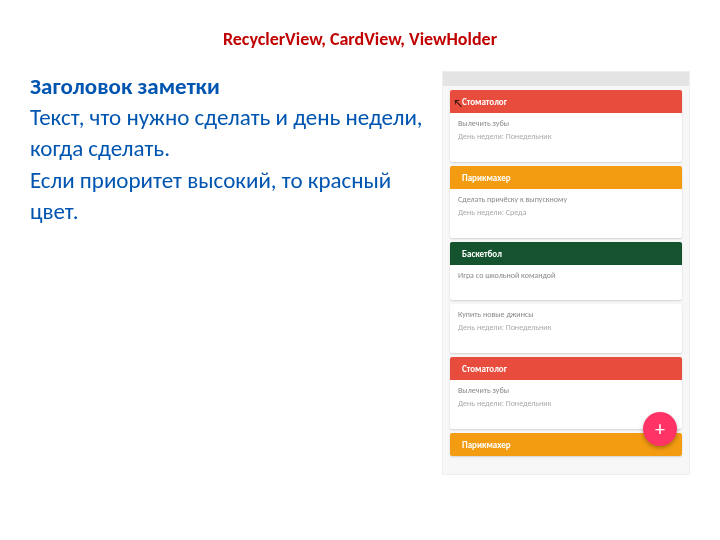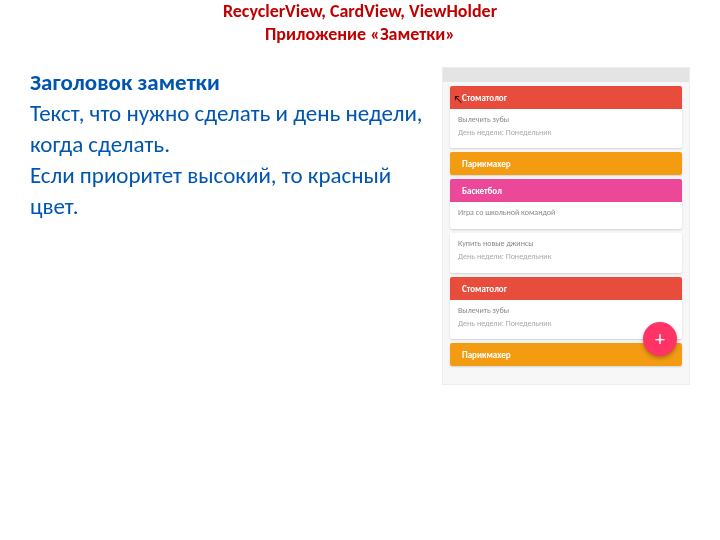--- a/index.html
+++ b/index.html
@@ -8,20 +8,21 @@
     height: 540px;
     background: #fff;
     font-family: Calibri, Arial, sans-serif;
     position: relative;
   }
   .title {
     text-align: center;
     color: #c00000;
     font-weight: bold;
     font-size: 18px;
+    padding-top: 28px;
     line-height: 1.3;
   }
   .content {
     display: flex;
     padding: 20px 30px 0 30px;
   }
   .left {
     flex: 1;
     color: #0055b0;
     font-size: 23px;
@@ -49,28 +50,28 @@
   }
   .card-head {
     color: #fff;
     font-size: 9px;
     font-weight: bold;
     padding: 6px 12px;
   }
   .card-body {
     font-size: 8px;
     color: #9b9b9b;
-    padding: 4px 8px 10px 8px;
+    padding: 4px 8px 19px 8px;
     line-height: 1.6;
   }
   .card-body .row1 { color: #888; }
   .card-body .row2 { color: #aaa; }
   .red    { background: #e84c3d; }
   .orange { background: #f39c12; }
-  .green  { background: #ec4899; }
+  .green  { background: #14532d; }
   .fab {
     position: absolute;
     right: 12px;
     bottom: 28px;
     width: 34px;
     height: 34px;
     border-radius: 50%;
     background: #ff3366;
     color: #fff;
     display: flex;
@@ -86,21 +87,20 @@
     font-size: 11px;
     color: #000;
     pointer-events: none;
   }
 </style>
 </head>
 <body>
 
 <div class="title">
   <div>RecyclerView, CardView, ViewHolder</div>
-  <div>Приложение «Заметки»</div>
 </div>
 
 <div class="content">
   <div class="left">
     <div class="strong">Заголовок заметки</div>
     <div>Текст, что нужно сделать и день недели, когда сделать.</div>
     <div>Если приоритет высокий, то красный цвет.</div>
   </div>
 
   <div class="phone">
@@ -110,20 +110,24 @@
     <div id="cards-host">
         <div class="card">
           <div class="card-head red">Стоматолог</div>
           <div class="card-body">
             <div class="row1">Вылечить зубы</div>
             <div class="row2">День недели: Понедельник</div>
           </div>
         </div>
         <div class="card">
           <div class="card-head orange">Парикмахер</div>
+          <div class="card-body">
+            <div class="row1">Сделать причёску к выпускному</div>
+            <div class="row2">День недели: Среда</div>
+          </div>
         </div>
         <div class="card">
           <div class="card-head green">Баскетбол</div>
           <div class="card-body">
             <div class="row1">Игра со школьной командой</div>
           </div>
         </div>
         <div class="card">
           <div class="card-body">
             <div class="row1">Купить новые джинсы</div>

